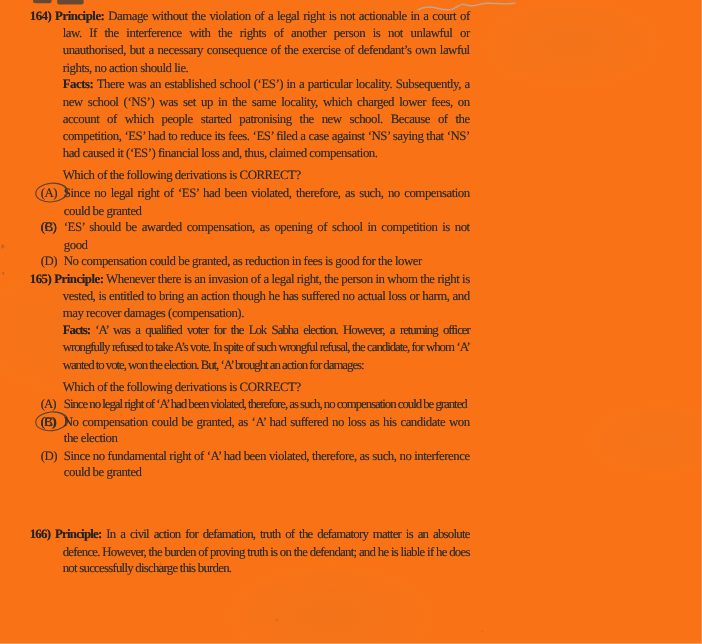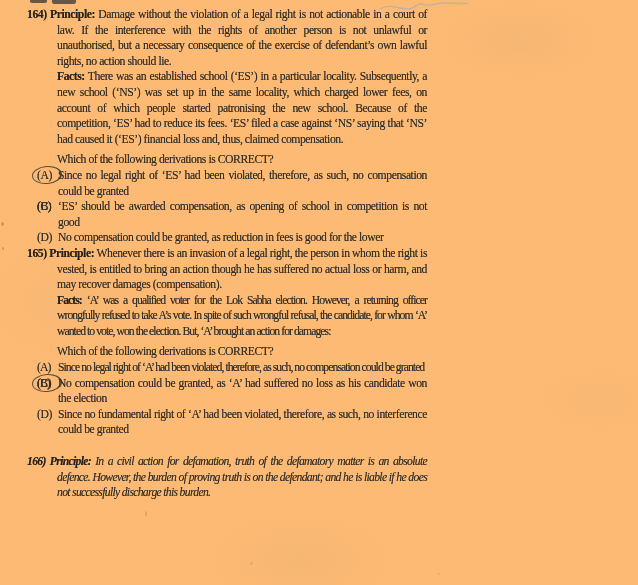--- a/index.html
+++ b/index.html
@@ -10,21 +10,21 @@
     width: 638px;
     height: 585px;
     overflow: hidden;
     background: #f5f4f0;
     font-family: "Liberation Serif", "DejaVu Serif", serif;
   }
   .page {
     position: relative;
     width: 638px;
     height: 585px;
-    background: #fdba74;
+    background: #f97316;
     color: #2e2d2a;
     font-size: 11.7px;
     line-height: 15.6px;
     letter-spacing: -0.45px;
     box-sizing: border-box;
     padding: 7px 0 0 27px;
   }
   
   .page::before {
     content: "";
@@ -36,21 +36,21 @@
       radial-gradient(160px 90px at 80px 300px, rgba(120,118,108,0.04), transparent 70%),
       radial-gradient(140px 70px at 300px 560px, rgba(120,118,108,0.05), transparent 70%),
       radial-gradient(100px 50px at 600px 400px, rgba(120,118,108,0.035), transparent 70%);
   }
   .content {
     position: relative;
     width: 400px;
   }
   .question { margin: 0; }
   .question + .question { margin-top: 0; }
-  .question.gap-lg { margin-top: 16px; font-style: italic; }
+  .question.gap-lg { margin-top: 40px; }
   p.para {
     margin: 0;
     text-align: justify;
     text-shadow: 0 0 0.5px rgba(46,45,42,0.55);
   }
   .hang {
     padding-left: 30px;
     text-indent: -30px;
   }
   .indent { padding-left: 30px; }

